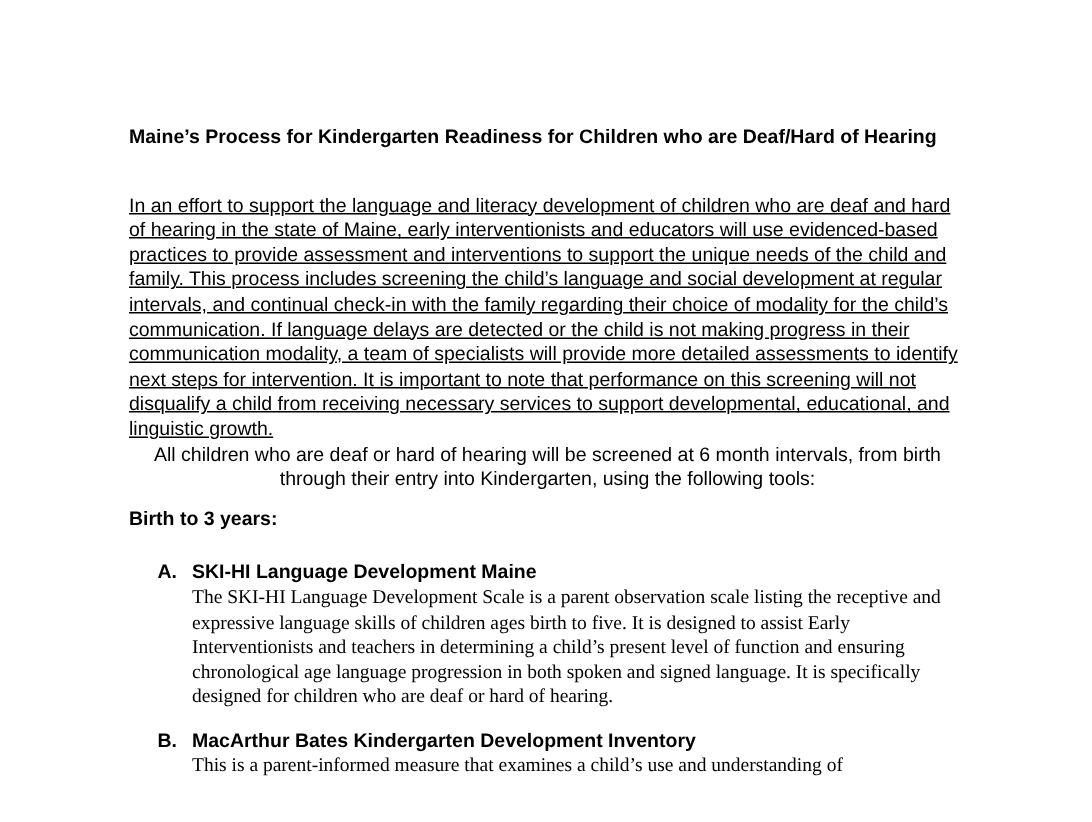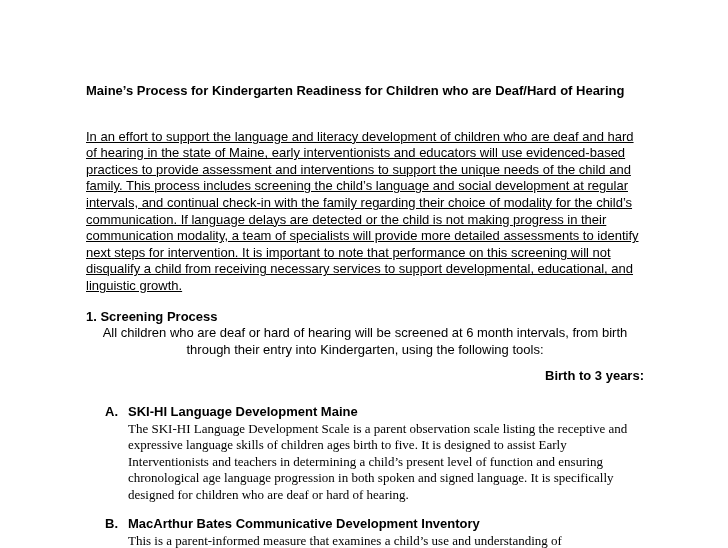--- a/index.html
+++ b/index.html
@@ -39,21 +39,21 @@
     font-weight: bold;
     margin: 14px 0 0 0;
   }
   .section-body {
     margin: 0;
     text-align: center;
   }
   .centered-heading {
     font-size: 13px;
     font-weight: bold;
-    text-align: right;
+    text-align: left;
     margin: 10px 0 0 0;
   }
   .list-item {
     margin: 13px 0 0 0;
   }
   .list-item.first {
     margin-top: 19px;
   }
   .list-row {
     display: flex;
@@ -75,36 +75,35 @@
 </head>
 <body>
 
 <div class="page">
   <div class="content">
 
     <h1 class="doc-title">Maine’s Process for Kindergarten Readiness for Children who are Deaf/Hard of Hearing</h1>
 
     <p class="intro">In an effort to support the language and literacy development of children who are deaf and hard of hearing in the state of Maine, early interventionists and educators will use evidenced-based practices to provide assessment and interventions to support the unique needs of the child and family. This process includes screening the child’s language and social development at regular intervals, and continual check-in with the family regarding their choice of modality for the child’s communication. If language delays are detected or the child is not making progress in their communication modality, a team of specialists will provide more detailed assessments to identify next steps for intervention. It is important to note that performance on this screening will not disqualify a child from receiving necessary services to support developmental, educational, and linguistic growth.</p>
 
-    <h2 class="section-heading">1. Screening Process</h2>
 
     <p class="section-body">All children who are deaf or hard of hearing will be screened at 6 month intervals, from birth through their entry into Kindergarten, using the following tools:</p>
 
     <h3 class="centered-heading">Birth to 3 years:</h3>
 
     <div class="list-item first">
       <div class="list-row">
         <span class="list-marker">A.</span>
         <span class="list-title">SKI-HI Language Development Maine</span>
       </div>
       <p class="list-body">The SKI-HI Language Development Scale is a parent observation scale listing the receptive and expressive language skills of children ages birth to five. It is designed to assist Early Interventionists and teachers in determining a child’s present level of function and ensuring chronological age language progression in both spoken and signed language. It is specifically designed for children who are deaf or hard of hearing.</p>
     </div>
 
     <div class="list-item">
       <div class="list-row">
         <span class="list-marker">B.</span>
-        <span class="list-title">MacArthur Bates Communicative Development Inventory</span>
+        <span class="list-title">MacArthur Bates Kindergarten Development Inventory</span>
       </div>
       <p class="list-body">This is a parent-informed measure that examines a child’s use and understanding of</p>
     </div>
 
   </div>
 </div>
 
 </body></html>

